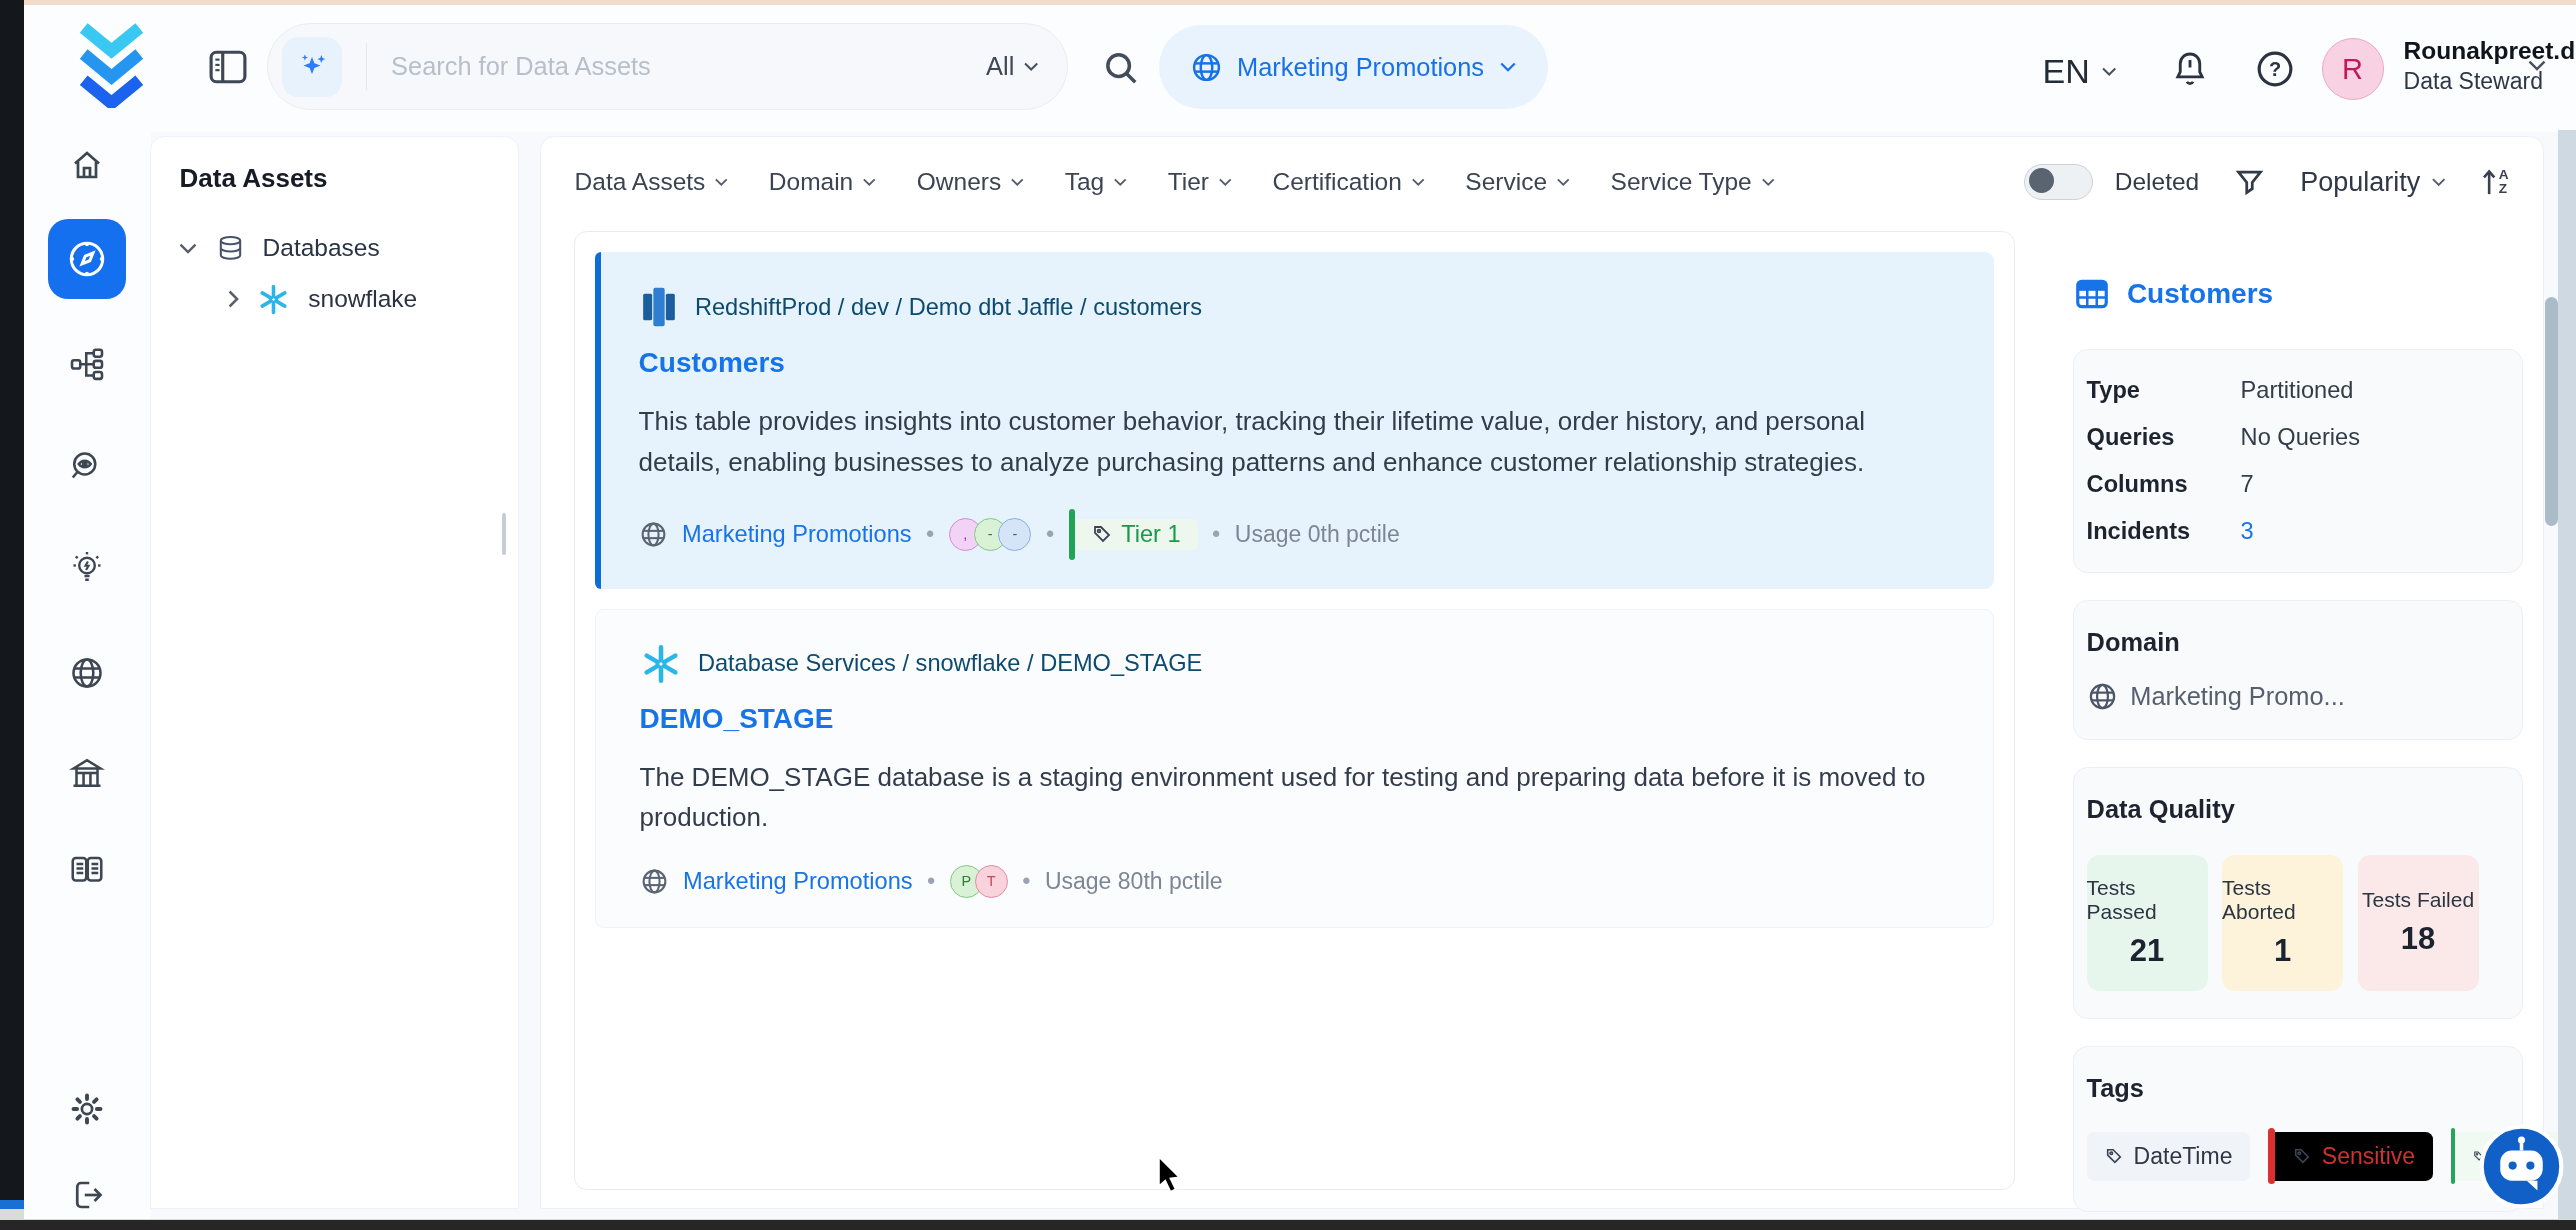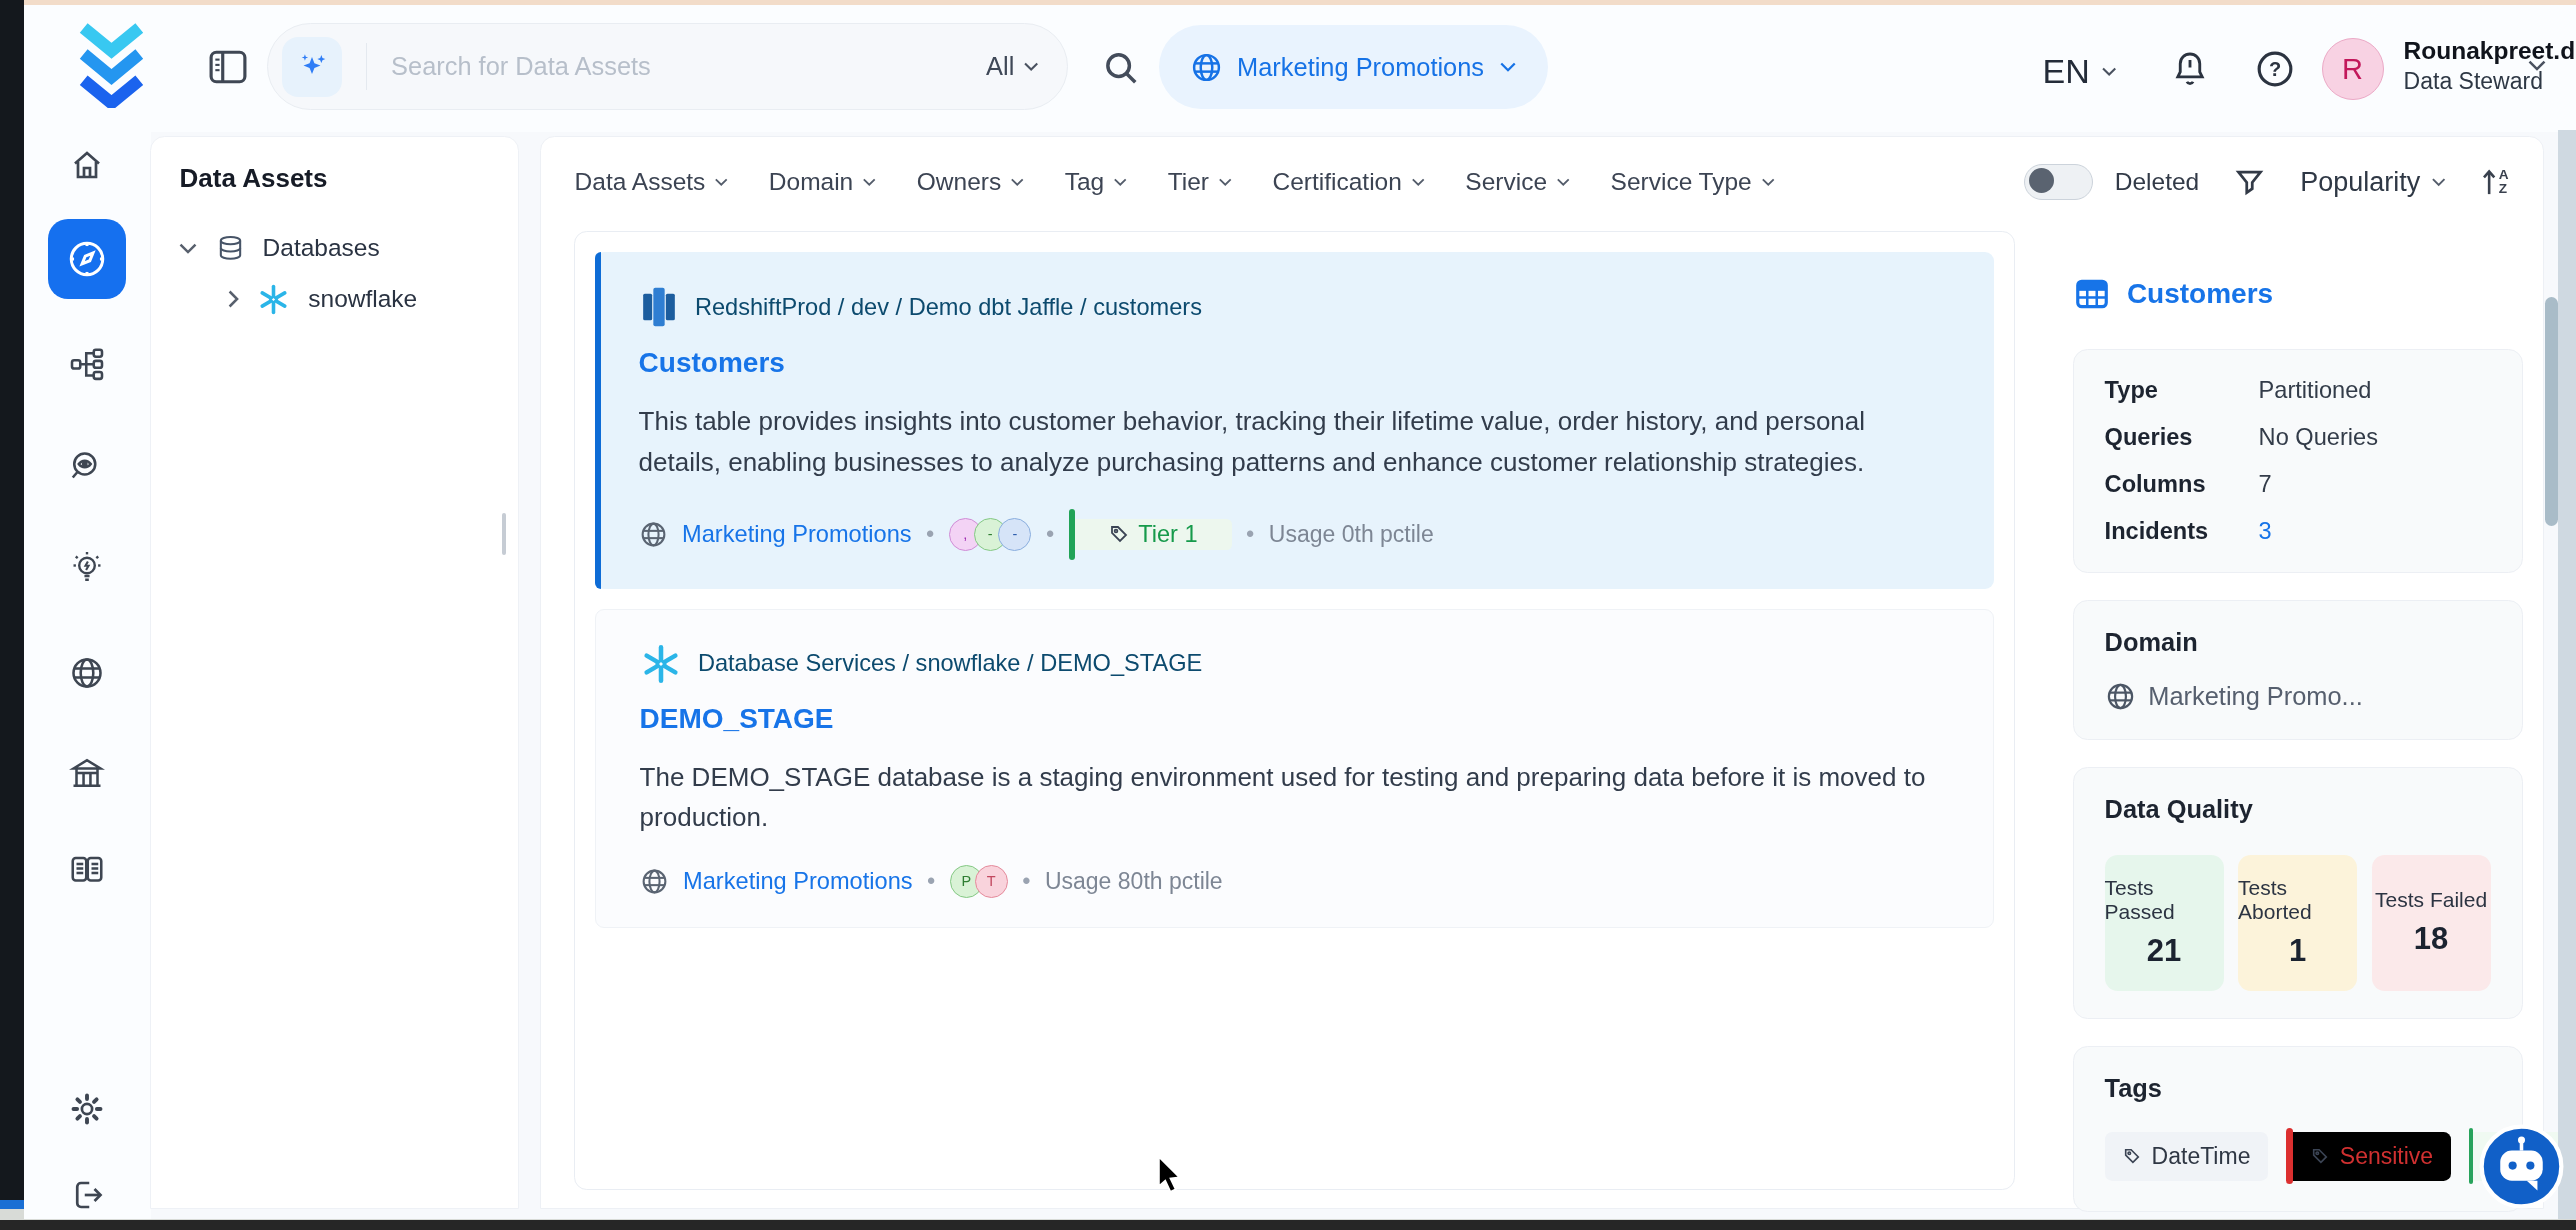--- a/index.html
+++ b/index.html
@@ -87,30 +87,30 @@
   .av-stack{display:flex;}
   .av{width:33px;height:33px;border-radius:50%;display:flex;align-items:center;justify-content:center;
       font-size:14.5px;margin-left:-8.2px;box-sizing:border-box;}
   .av:first-child{margin-left:0;}
   .av-purple{background:#f3d3f5;border:1.8px solid #cf8cd6;color:#9c27b0;}
   .av-green{background:#d9f2d6;border:1.8px solid #84c884;color:#2e7d32;}
   .av-blue{background:#d6e4f8;border:1.8px solid #8aaede;color:#2f5fae;}
   .av-pink{background:#f9d3dc;border:1.8px solid #e58a9b;color:#c2485f;}
   .accent-badge{display:flex;align-items:center;}
   .accent-badge .bar{width:6.4px;height:51px;border-radius:3.6px;}
-  .accent-badge .pill{height:31px;display:flex;align-items:center;gap:9px;padding:0 34px;border-radius:0 5.4px 5.4px 0;font-size:23.6px;}
+  .accent-badge .pill{height:31px;display:flex;align-items:center;gap:9px;padding:0 17px;border-radius:0 5.4px 5.4px 0;font-size:23.6px;}
   .tier .bar{background:#21a357;}
   .tier .pill{background:#edf7ee;color:#169a4b;}
 
   
   #details{position:absolute;left:1532px;top:138px;width:450px;}
   #det-title-row{display:flex;align-items:center;gap:16.3px;}
   #det-title{font-size:28px;font-weight:600;color:#1774e8;cursor:pointer;}
   .det-box{margin-top:27px;background:#f8fafb;border:1.8px solid #eceff4;border-radius:14.5px;
-    box-sizing:border-box;padding:27px 31px;}
+    box-sizing:border-box;padding:27px 13px;}
   #summary-box{margin-top:36px;}
   .sum-row{display:flex;margin-bottom:20px;font-size:23.6px;}
   .sum-row:last-child{margin-bottom:0;}
   .sum-label{width:154px;font-weight:700;color:#1d2430;}
   .sum-value{color:#333c49;}
   .sum-link{color:#1774e8;cursor:pointer;}
   .det-head{font-size:25.4px;font-weight:700;color:#1d2430;}
   #domain-row{margin-top:23.6px;display:flex;align-items:center;gap:12.7px;font-size:25.4px;color:#565f6e;}
   #dq-stats{margin-top:31px;display:flex;gap:14.5px;}
   .stat{width:121px;height:136px;border-radius:12.7px;display:flex;flex-direction:column;

